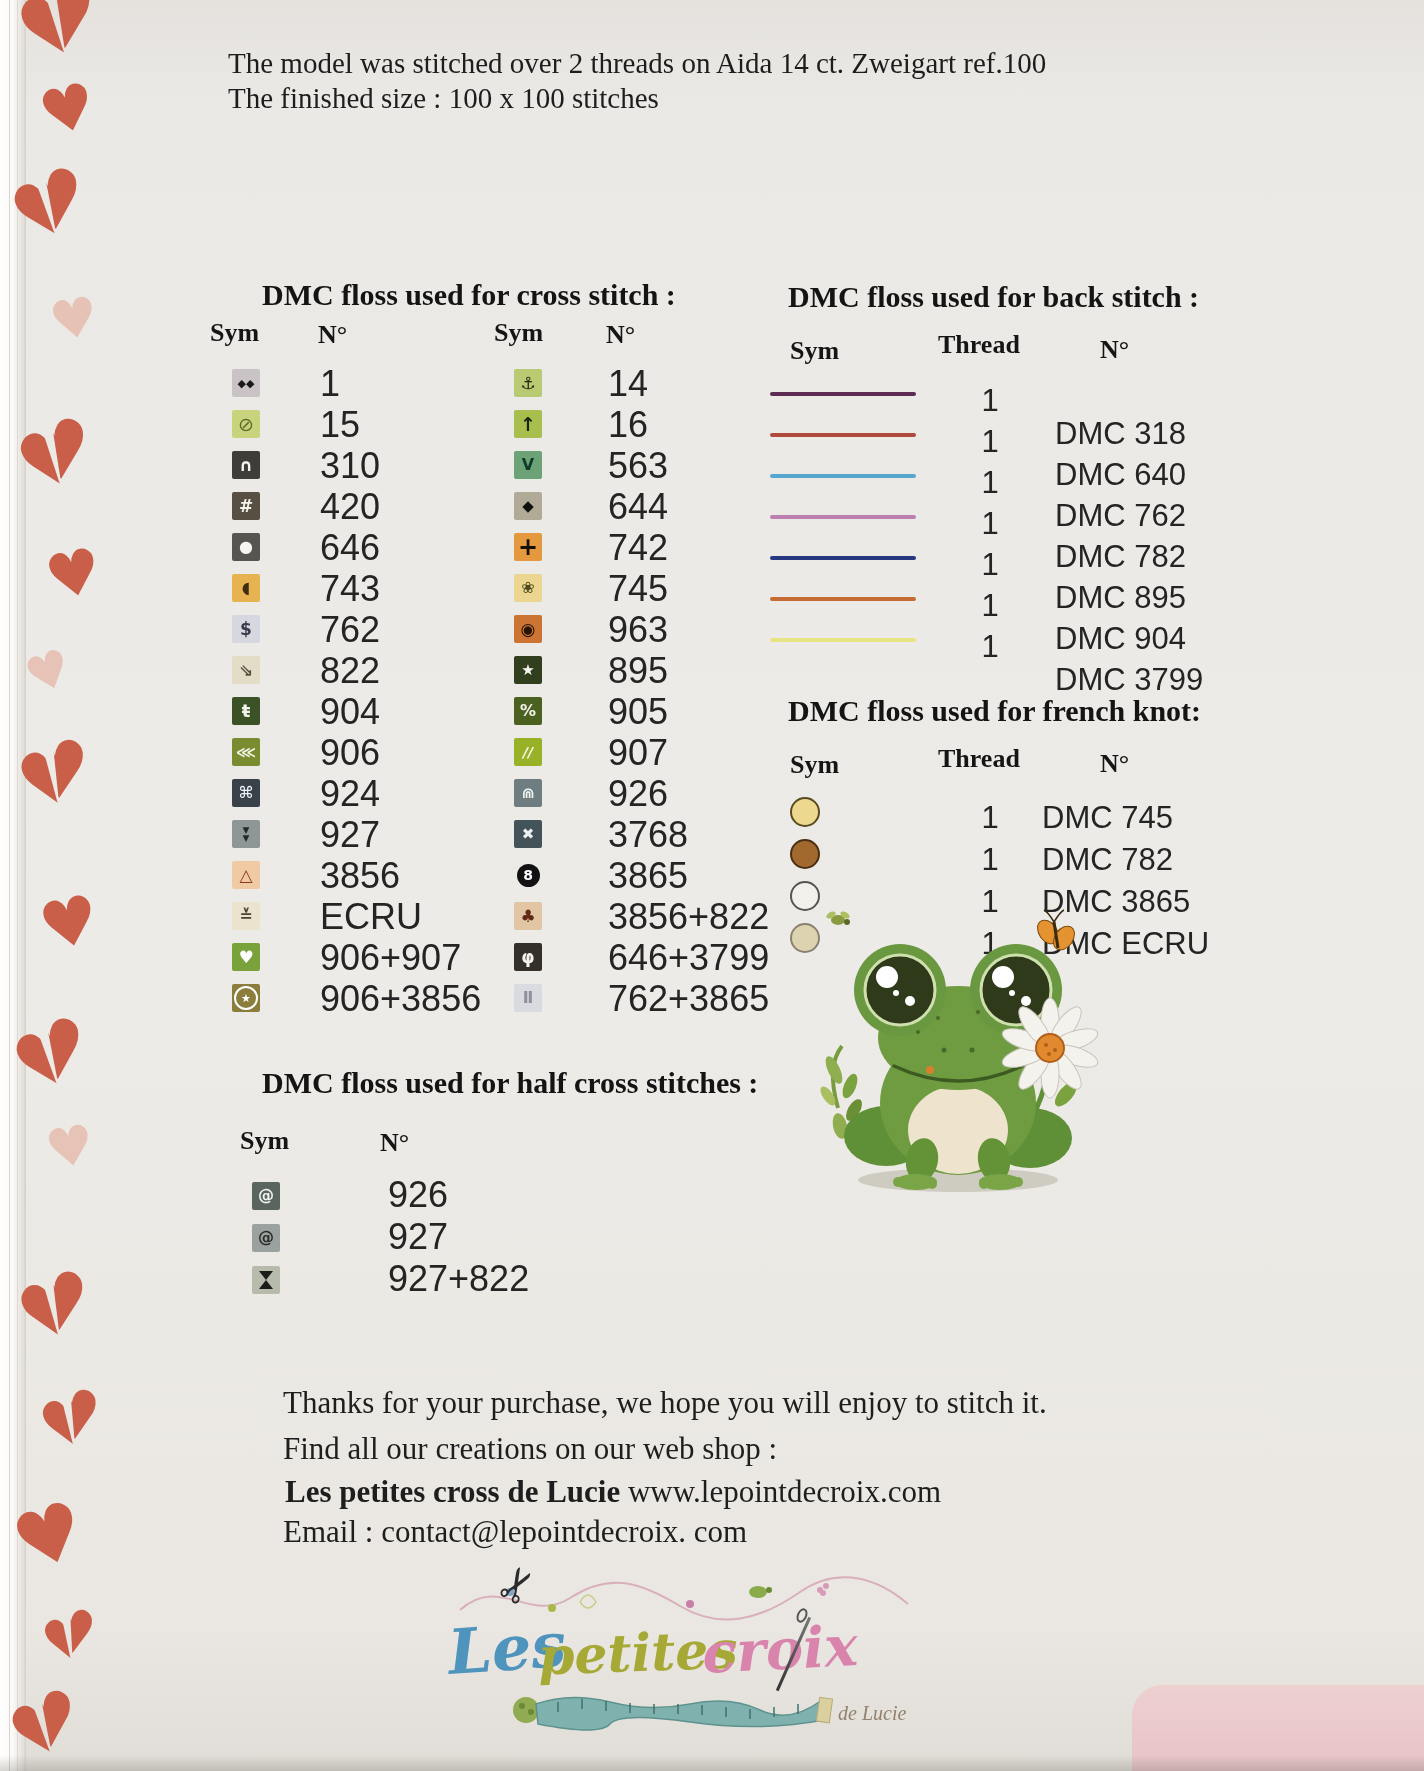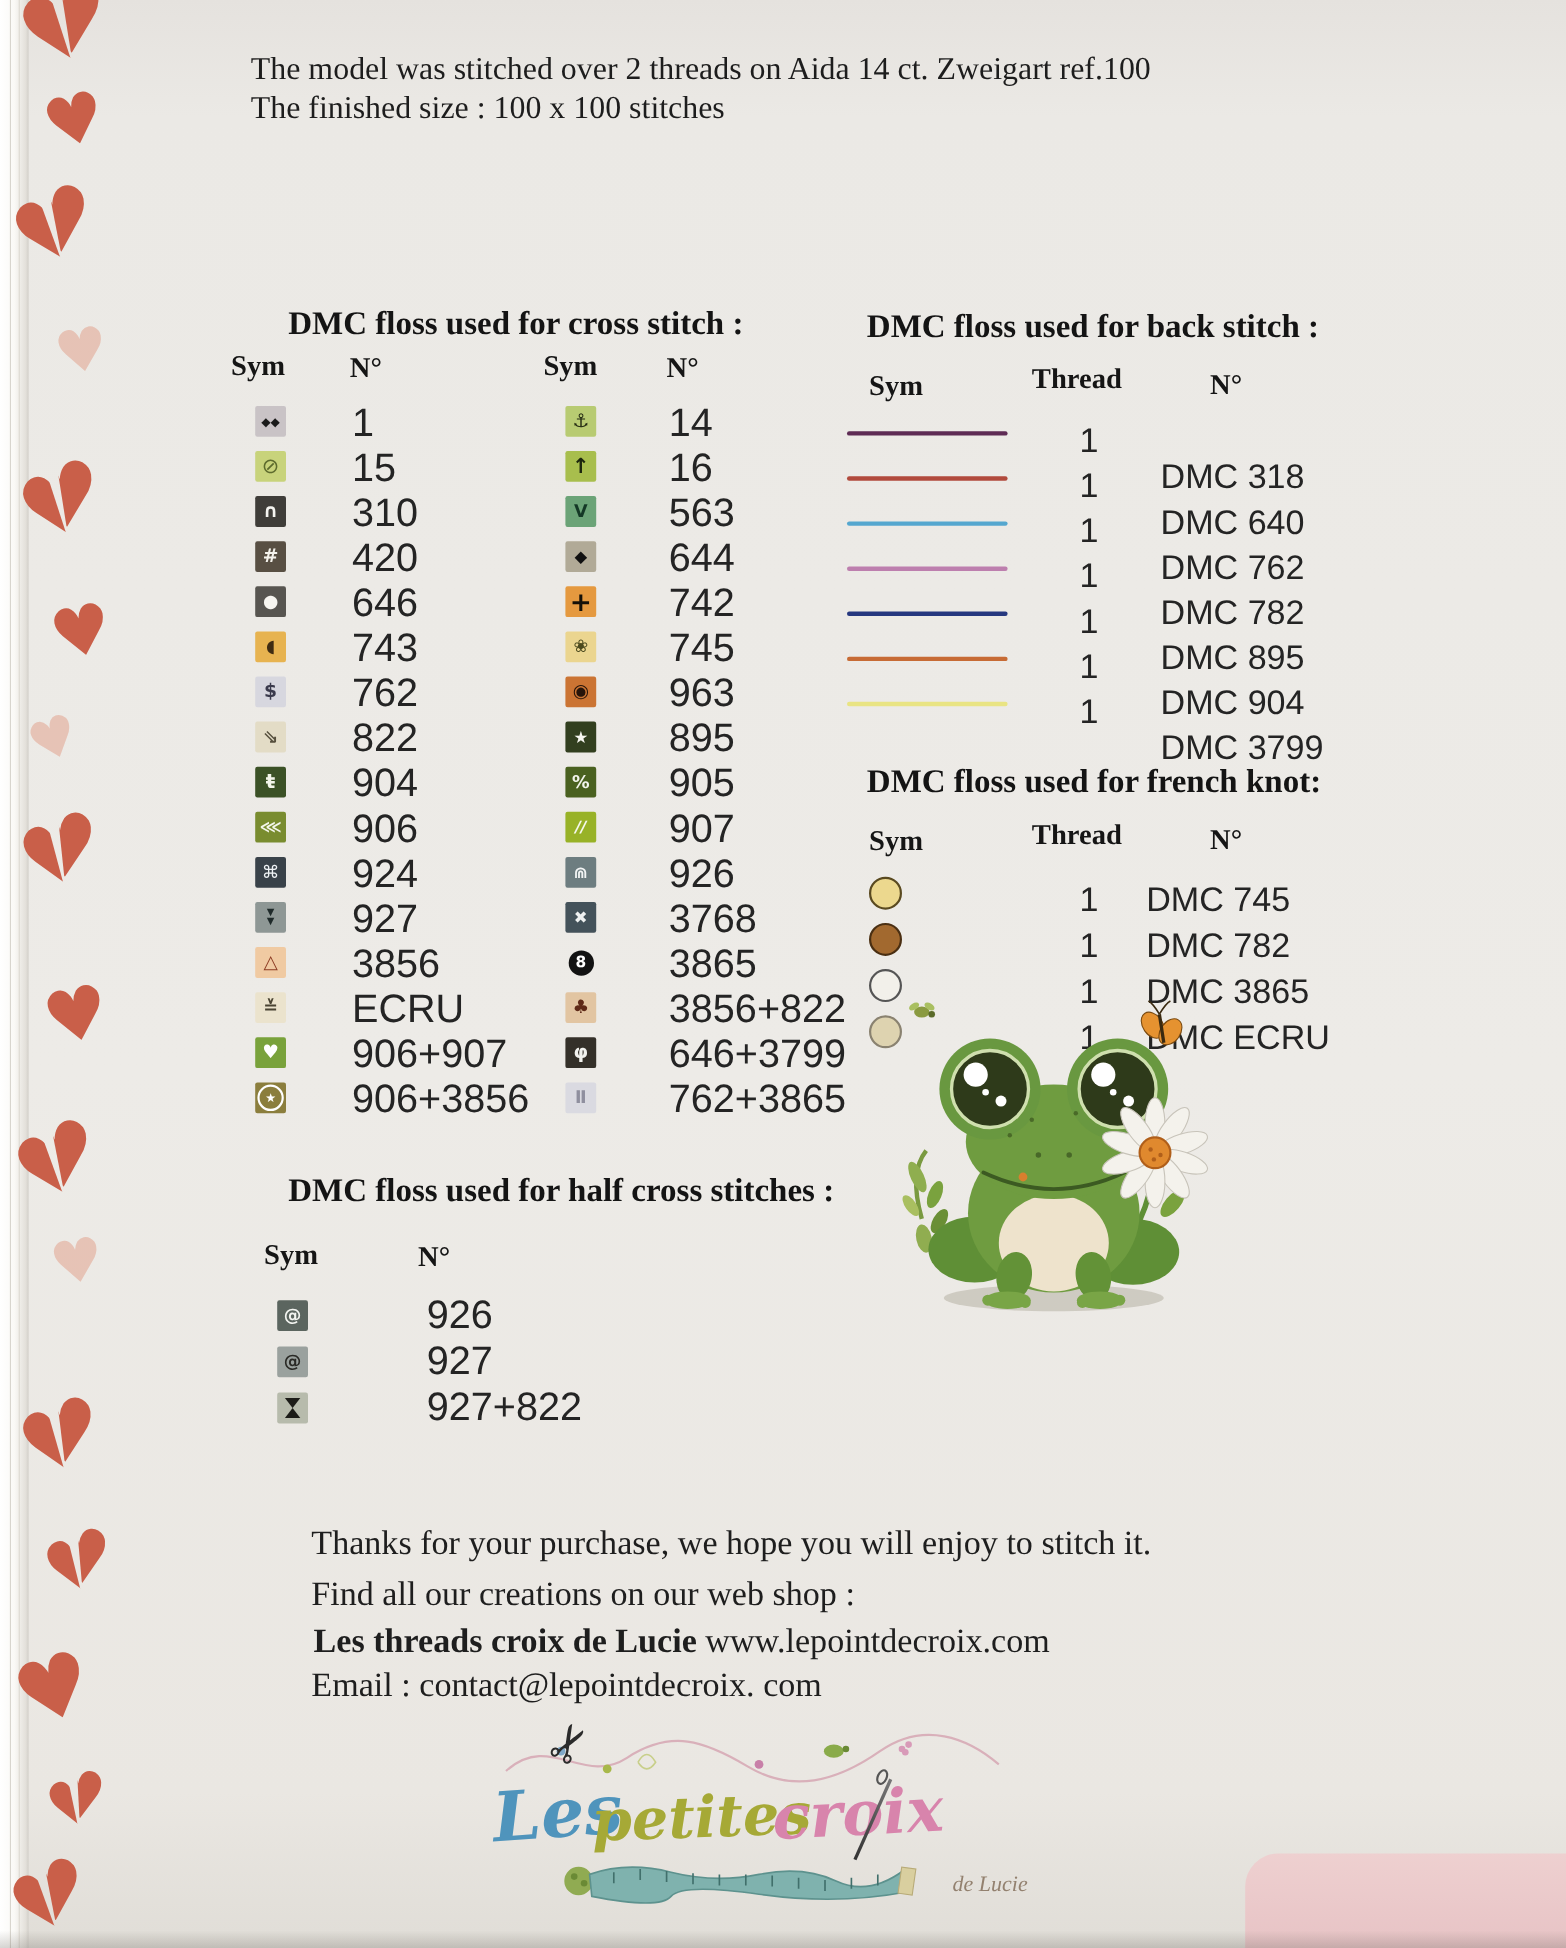--- a/index.html
+++ b/index.html
@@ -62,21 +62,21 @@
   .heart .h2{clip-path:inset(0 0 0 49%);transform:translate(5px,-6px) rotate(9deg);}
 
   .frog-wrap{position:absolute;left:798px;top:898px;width:320px;height:300px;}
   .logo-wrap{position:absolute;left:440px;top:1556px;width:510px;height:210px;}
   .lg-scissors{position:absolute;left:58px;top:2px;font-size:46px;color:#2b2b2b;
     font-family:"DejaVu Sans",sans-serif;transform:rotate(-60deg);}
   .lg-word{position:absolute;font-style:italic;font-weight:bold;font-family:"DejaVu Serif",serif;white-space:nowrap;}
   .lg-w1{left:8px;top:56px;font-size:62px;color:#4f94bc;transform:rotate(-4deg);}
   .lg-w2{left:98px;top:66px;font-size:52px;color:#a6a936;transform:rotate(-2deg);}
   .lg-w3{left:262px;top:60px;font-size:56px;color:#d884ac;transform:rotate(-3deg);}
-  .lg-sub{position:absolute;left:398px;top:146px;font-size:20px;font-style:italic;color:#93816f;white-space:nowrap;margin-left:28px;}
+  .lg-sub{position:absolute;left:398px;top:146px;font-size:20px;font-style:italic;color:#93816f;white-space:nowrap;}
   .lg-needle{position:absolute;left:352px;top:58px;width:3px;height:80px;
     background:linear-gradient(#777,#333);transform:rotate(24deg);}
   .lg-needle-eye{position:absolute;left:357px;top:52px;width:6px;height:11px;
     border:2px solid #555;border-radius:50%;transform:rotate(24deg);}
   .pink-corner{position:absolute;right:0;bottom:0;width:292px;height:86px;
     background:linear-gradient(180deg,#eed0d0,#e7c3c5);border-radius:30px 0 0 0;}
   .bottom-shade{position:absolute;left:0;bottom:0;width:100%;height:16px;
     background:linear-gradient(180deg,rgba(110,105,98,0),rgba(110,105,98,.28));}
 </style>
 </head>
@@ -458,21 +458,21 @@
         <ellipse cx="40" cy="22" rx="7" ry="5" fill="#8a9a40"></ellipse>
         <ellipse cx="33" cy="17" rx="5" ry="3" fill="#a9bf60" transform="rotate(-30 33 17)"></ellipse>
         <ellipse cx="47" cy="17" rx="5" ry="3" fill="#a9bf60" transform="rotate(30 47 17)"></ellipse>
         <circle cx="49" cy="24" r="3" fill="#5a6a28"></circle>
       </g>
     </svg>
   </div>
 
   <div class="ftline" style="top:1385px">Thanks for your purchase, we hope you will enjoy to stitch it.</div>
   <div class="ftline" style="top:1431px">Find all our creations on our web shop :</div>
-  <div class="ftline" style="left:285px;top:1474px"><b>Les threads croix de Lucie</b><span> www.lepointdecroix.com</span></div>
+  <div class="ftline" style="left:285px;top:1474px"><b>Les petites cross de Lucie</b><span> www.lepointdecroix.com</span></div>
   <div class="ftline" style="top:1514px">Email : contact@lepointdecroix. com</div>
 
   <div class="logo-wrap">
     <svg width="500" height="70" style="position:absolute;left:0;top:6px">
       <path d="M 20 48 C 60 12, 90 62, 130 36 S 200 20, 240 44 S 320 58, 360 30 S 440 18, 468 42" stroke="#d9b0ba" stroke-width="2" fill="none"></path>
       <path d="M 140 40 q 8 -14 16 0 q -8 12 -16 0" stroke="#c8cf8a" stroke-width="1.5" fill="none"></path>
       <circle cx="70" cy="30" r="4" fill="#7fa8c8"></circle>
       <circle cx="112" cy="46" r="4" fill="#a8b84a"></circle>
       <circle cx="250" cy="42" r="4" fill="#c87fa8"></circle>
       <ellipse cx="318" cy="30" rx="9" ry="6" fill="#8aab4a"></ellipse>

